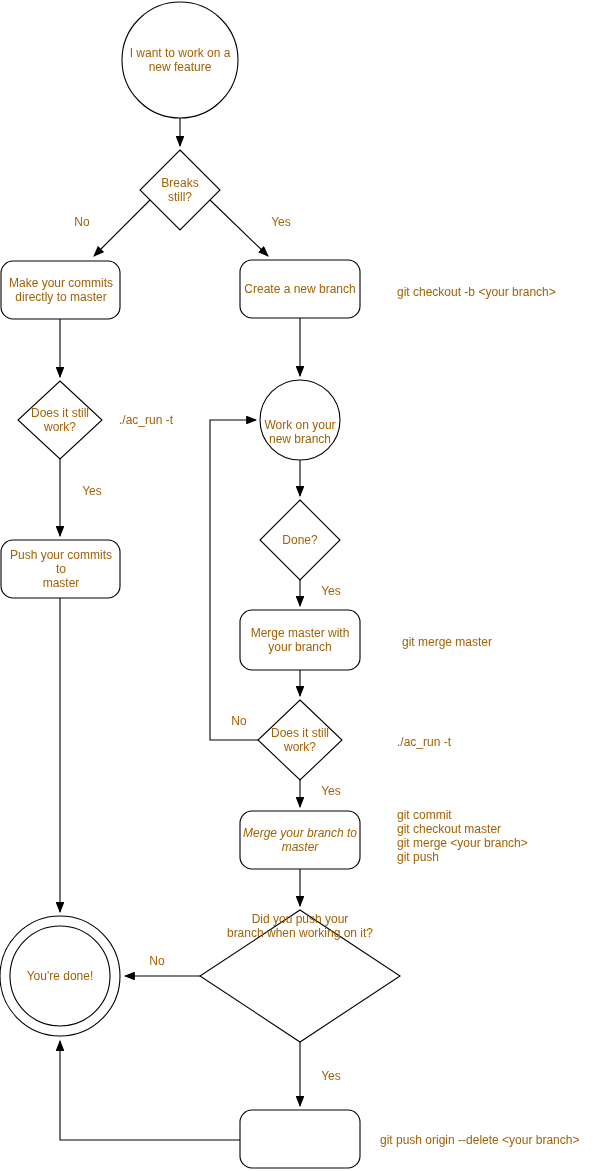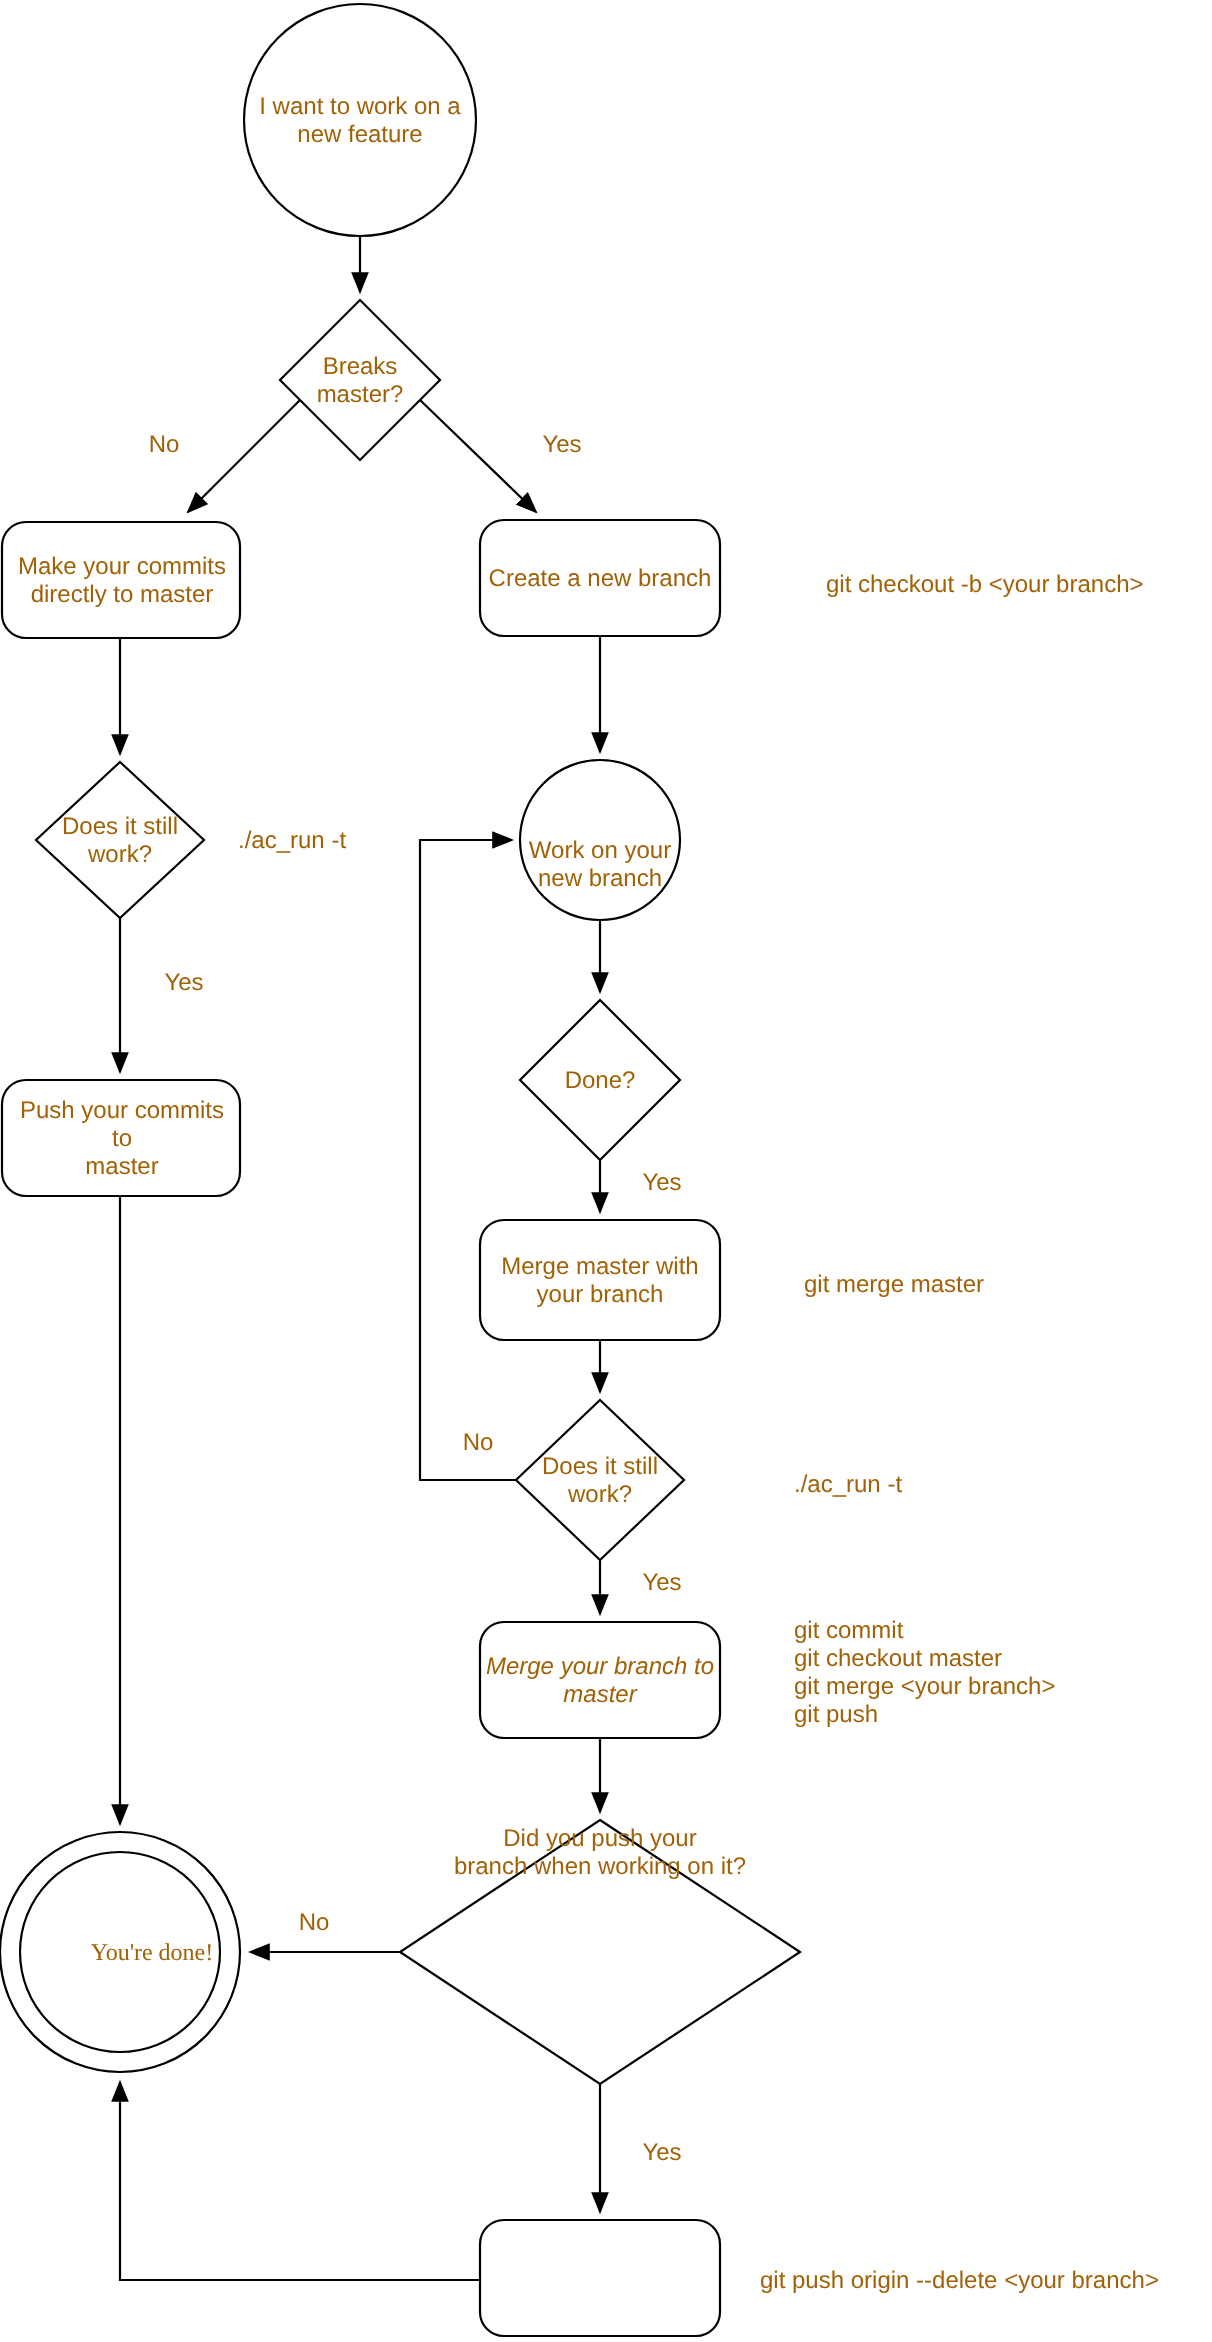--- a/index.html
+++ b/index.html
@@ -99,51 +99,51 @@
     <rect x="240" y="811" width="120" height="58" rx="12" ry="12"></rect>
     <polygon points="300,910 400,976 300,1042 200,976"></polygon>
     <circle cx="60" cy="976" r="60"></circle>
     <circle cx="60" cy="976" r="50"></circle>
     <rect x="240" y="1110" width="120" height="58" rx="12" ry="12"></rect>
   </svg>
 
   <div class="node-label" style="left:124px; top:8px;  width:112px; height:104px;">I want to work on a
 new feature</div>
   <div class="node-label" style="left:140px; top:150px; width:80px;  height:80px;">Breaks
-master?</div>
+still?</div>
   <div class="node-label" style="left:4px;   top:261px; width:114px; height:58px;">Make your commits
 directly to master</div>
   <div class="node-label" style="left:242px; top:260px; width:116px; height:58px;">Create a new branch</div>
   <div class="node-label" style="left:20px;  top:381px; width:80px;  height:78px;">Does it still
 work?</div>
   <div class="node-label" style="left:260px; top:392px; width:80px;  height:80px;">Work on your
 new branch</div>
   <div class="node-label" style="left:4px;   top:540px; width:114px; height:58px;">Push your commits to
 master</div>
   <div class="node-label" style="left:260px; top:500px; width:80px;  height:80px;">Done?</div>
   <div class="node-label" style="left:242px; top:610px; width:116px; height:60px;">Merge master with
 your branch</div>
   <div class="node-label" style="left:260px; top:700px; width:80px;  height:80px;">Does it still
 work?</div>
   <div class="node-label" style="left:242px; top:811px; width:116px; height:58px;font-style:italic;">Merge your branch to
 master</div>
   <div class="node-label" style="left:215px; top:860px; width:170px; height:132px;">Did you push your
 branch when working on it?</div>
-  <div class="node-label" style="left:26px;  top:915px; width:100px; height:122px;font-family:Liberation Serif, serif;">You're done!</div>
+  <div class="node-label" style="left:10px;  top:915px; width:100px; height:122px;">You're done!</div>
 
   <div class="edge-label" style="left:82px;  top:215px;">No</div>
   <div class="edge-label" style="left:281px; top:215px;">Yes</div>
   <div class="edge-label" style="left:92px;  top:484px;">Yes</div>
   <div class="edge-label" style="left:331px; top:584px;">Yes</div>
   <div class="edge-label" style="left:239px; top:714px;">No</div>
   <div class="edge-label" style="left:331px; top:784px;">Yes</div>
   <div class="edge-label" style="left:157px; top:954px;">No</div>
   <div class="edge-label" style="left:331px; top:1069px;">Yes</div>
 
-  <div class="cmd-label" style="left:397px; top:285px;margin-left:16px;">git checkout -b &lt;your branch&gt;</div>
+  <div class="cmd-label" style="left:397px; top:285px;">git checkout -b &lt;your branch&gt;</div>
   <div class="cmd-label" style="left:119px; top:413px;">./ac_run -t</div>
   <div class="cmd-label" style="left:402px; top:635px;">git merge master</div>
   <div class="cmd-label" style="left:397px; top:735px;">./ac_run -t</div>
   <div class="cmd-label" style="left:397px; top:808px;">
     <div>git commit</div>
     <div>git checkout master</div>
     <div>git merge &lt;your branch&gt;</div>
     <div>git push</div>
   </div>
   <div class="cmd-label" style="left:380px; top:1133px;">git push origin --delete &lt;your branch&gt;</div>

